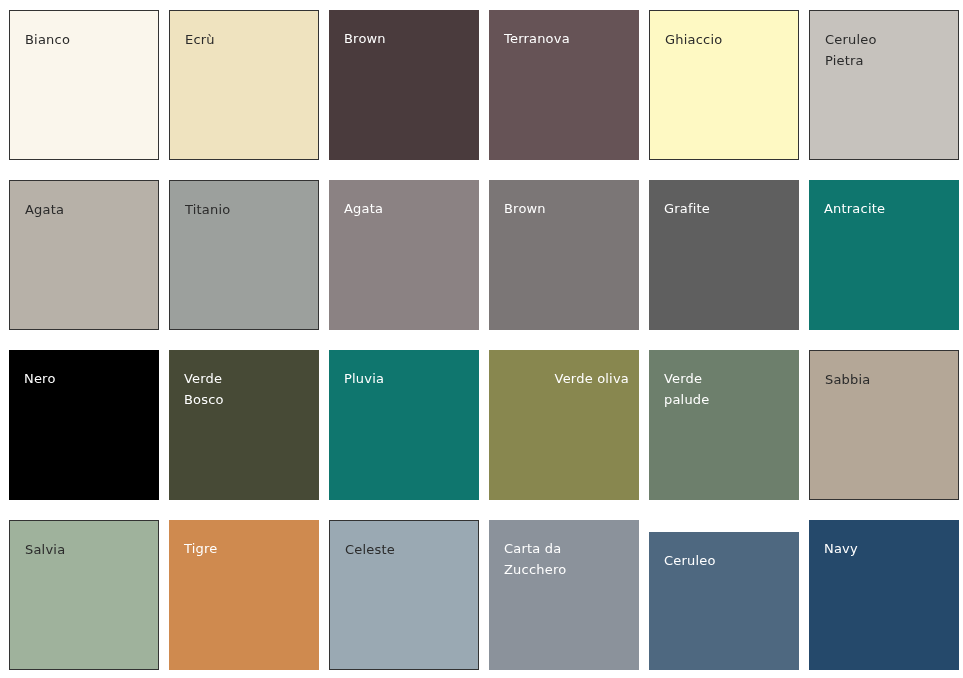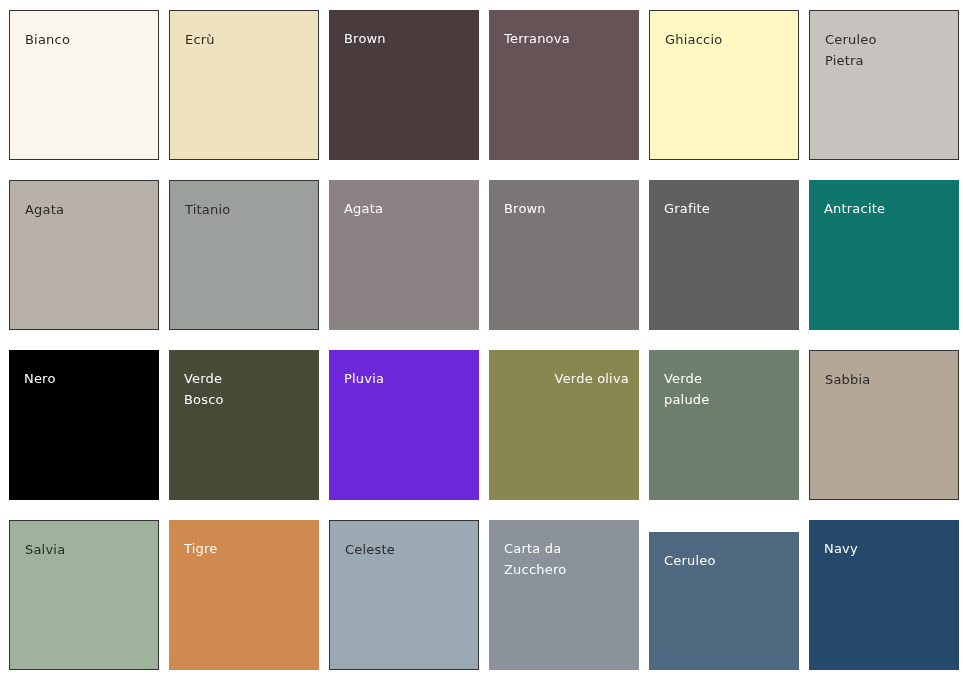--- a/index.html
+++ b/index.html
@@ -90,21 +90,21 @@
     <div class="swatch" style="background: #0f766e;">
       <span class="swatch-label label-light">Antracite</span>
     </div>
     <div class="swatch" style="background: rgb(0, 0, 0);">
       <span class="swatch-label label-light">Nero</span>
     </div>
     <div class="swatch" style="background: rgb(71, 74, 54);">
       <span class="swatch-label label-light">Verde
 Bosco</span>
     </div>
-    <div class="swatch" style="background: #6d28d9;">
+    <div class="swatch" style="background: #0f766e;">
       <span class="swatch-label label-light">Pluvia</span>
     </div>
     <div class="swatch" style="background: rgb(136, 135, 79); text-align: right;">
       <span class="swatch-label label-light">Verde oliva</span>
     </div>
     <div class="swatch" style="background: rgb(109, 127, 108);">
       <span class="swatch-label label-light">Verde
 palude</span>
     </div>
     <div class="swatch bordered" style="background: rgb(180, 167, 151); border-color: rgb(51, 51, 51);">

